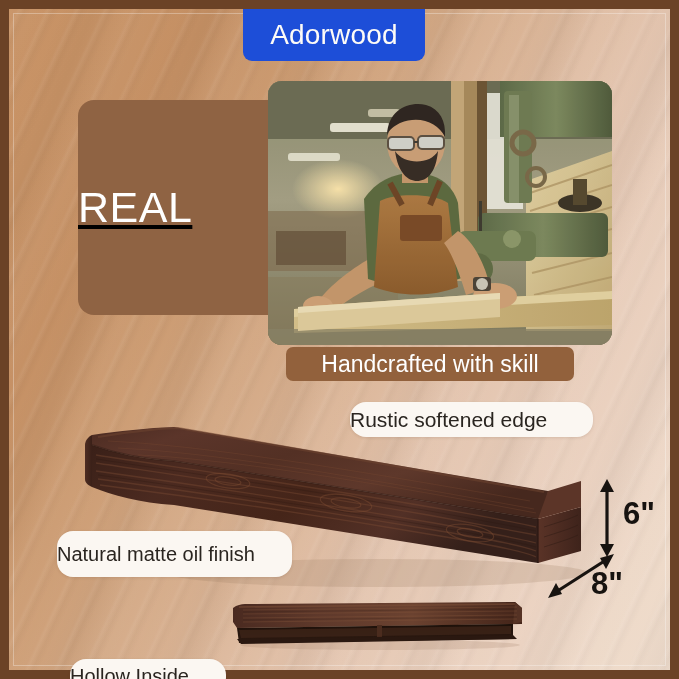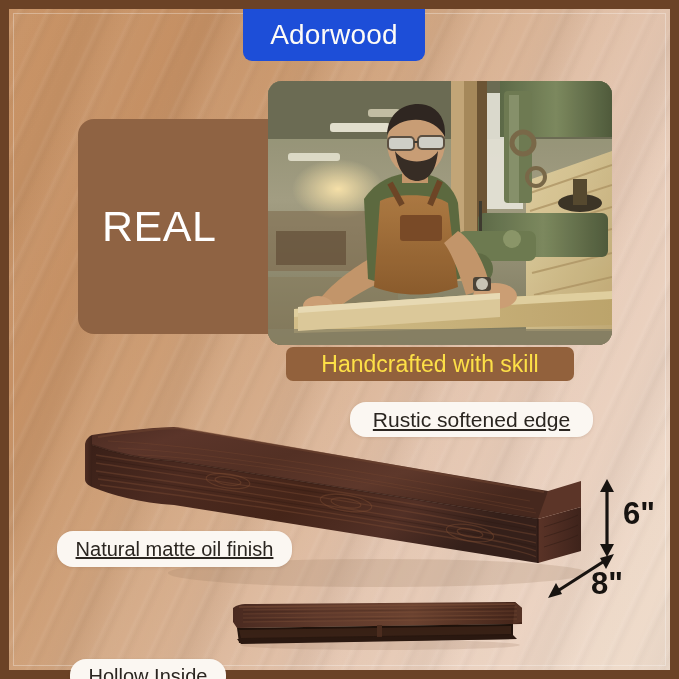--- a/index.html
+++ b/index.html
@@ -86,29 +86,29 @@
   .brand-chip .txt {
     color: #fdfbf7;
     font-size: 28px;
     letter-spacing: .2px;
     white-space: nowrap;
   }
 
   
   .headline-panel {
     position: absolute;
-    left: 78px; top: 119px;
+    left: 78px; top: 100px;
     width: 212px; height: 215px;
     background: #8f6343;
     border-radius: 16px;
     z-index: 4;
     display: flex;
     flex-direction: column;
     justify-content: center;
-    padding-left: 24px;
+    text-decoration: underline;
   }
   .headline-panel .ln {
     color: #ffffff;
     font-size: 43px;
     line-height: 1.58;
     letter-spacing: .5px;
     white-space: nowrap;
   }
   .headline-panel .ln.bold { font-weight: bold; }
 
@@ -122,50 +122,49 @@
     z-index: 6;
     background: #5e5b43;
   }
   .photo svg { display: block; width: 100%; height: 100%; }
 
   
   .label-brown {
     position: absolute;
     background: #92613c;
     border-radius: 7px;
-    color: #fde047;
+    color: #ffffff;
     display: flex; align-items: center; justify-content: center;
     white-space: nowrap;
     z-index: 9;
   }
   .label-white {
     position: absolute;
     background: #fbf7f2;
     border-radius: 16px;
     color: #2a2520;
-    display: flex; align-items: center; justify-content: center;
+    display: flex; align-items: center; justify-content: flex-start;
     white-space: nowrap;
     z-index: 9;
     box-shadow: 0 1px 3px rgba(90,60,35,0.14);
-    text-decoration: underline;
   }
 
   #label-handcrafted {
     left: 286px; top: 347px;
     width: 288px; height: 34px;
     font-size: 23px;
   }
   #label-rustic {
     left: 350px; top: 402px;
     width: 243px; height: 35px;
     font-size: 21px;
   }
   #label-matte {
     left: 57px; top: 531px;
-    width: 235px; height: 36px;
+    width: 235px; height: 46px;
     font-size: 20px;
   }
   #label-hollow {
     left: 70px; top: 627px;
     width: 156px; height: 34px;
     font-size: 20px;
     margin-top: 32px;
   }
 
   

